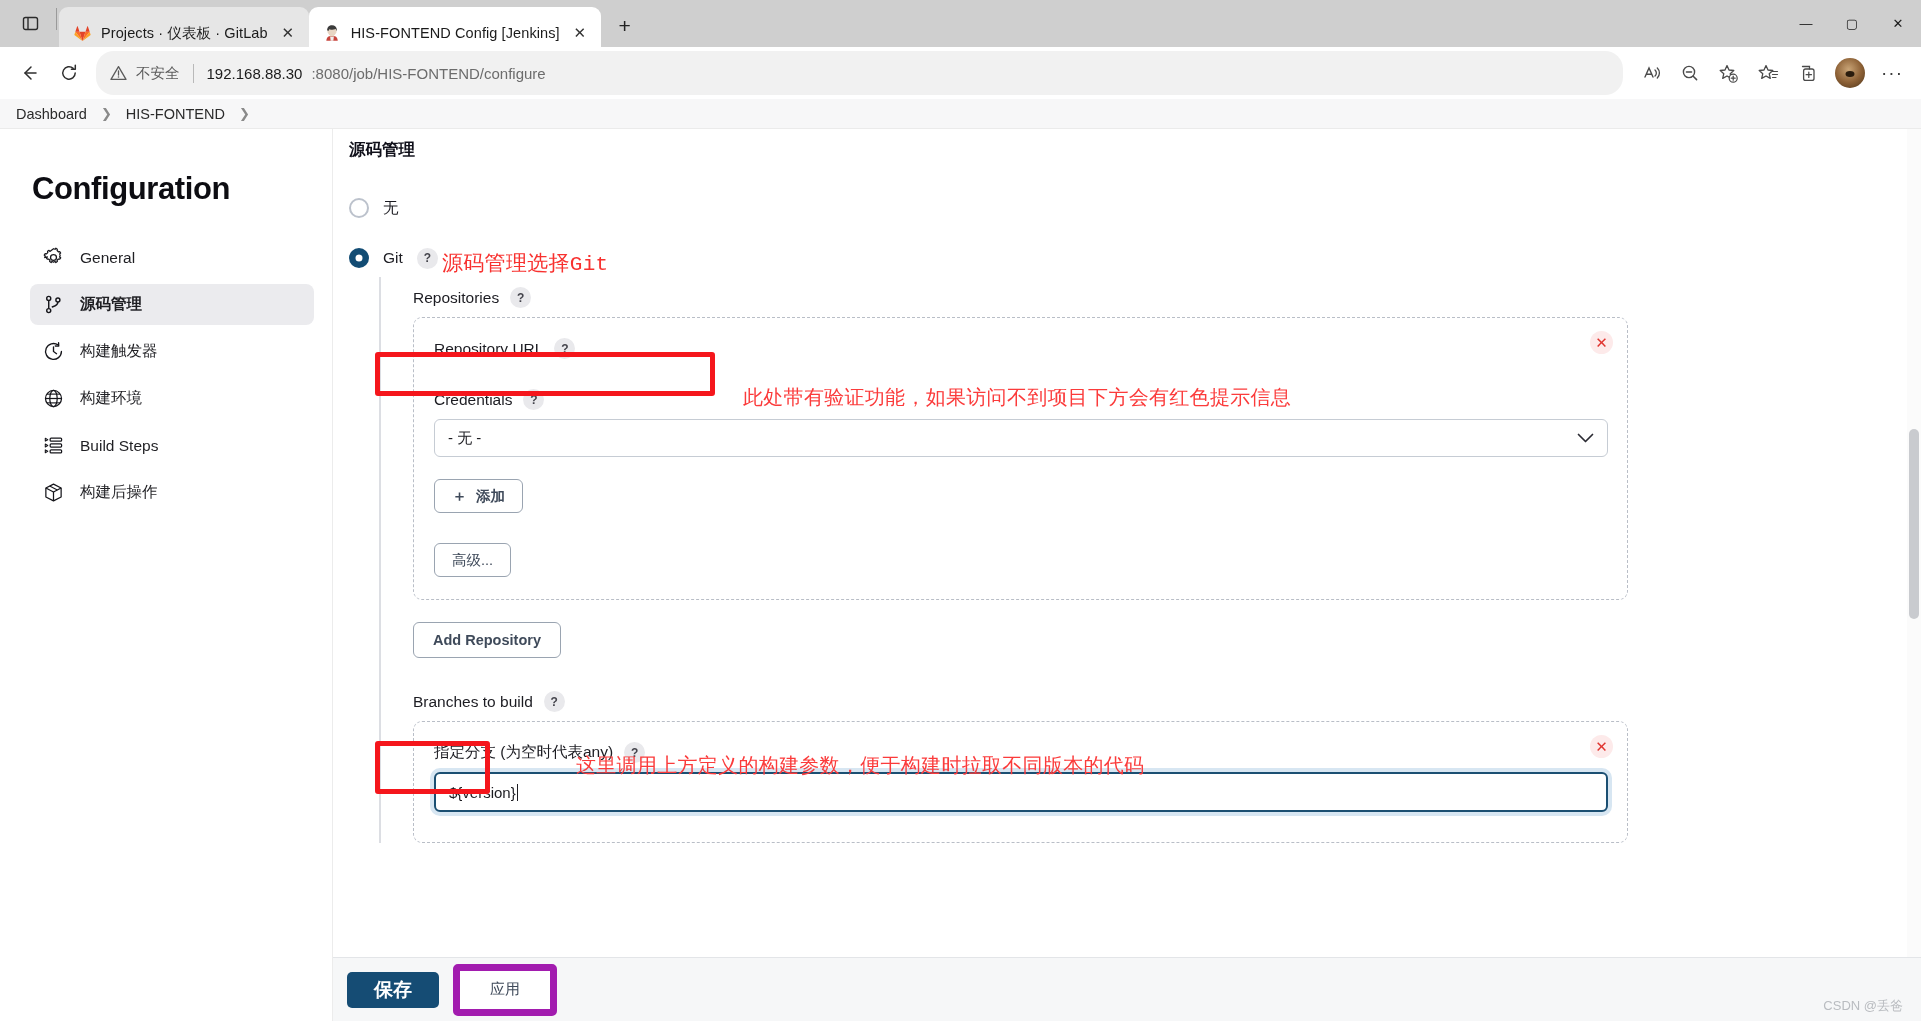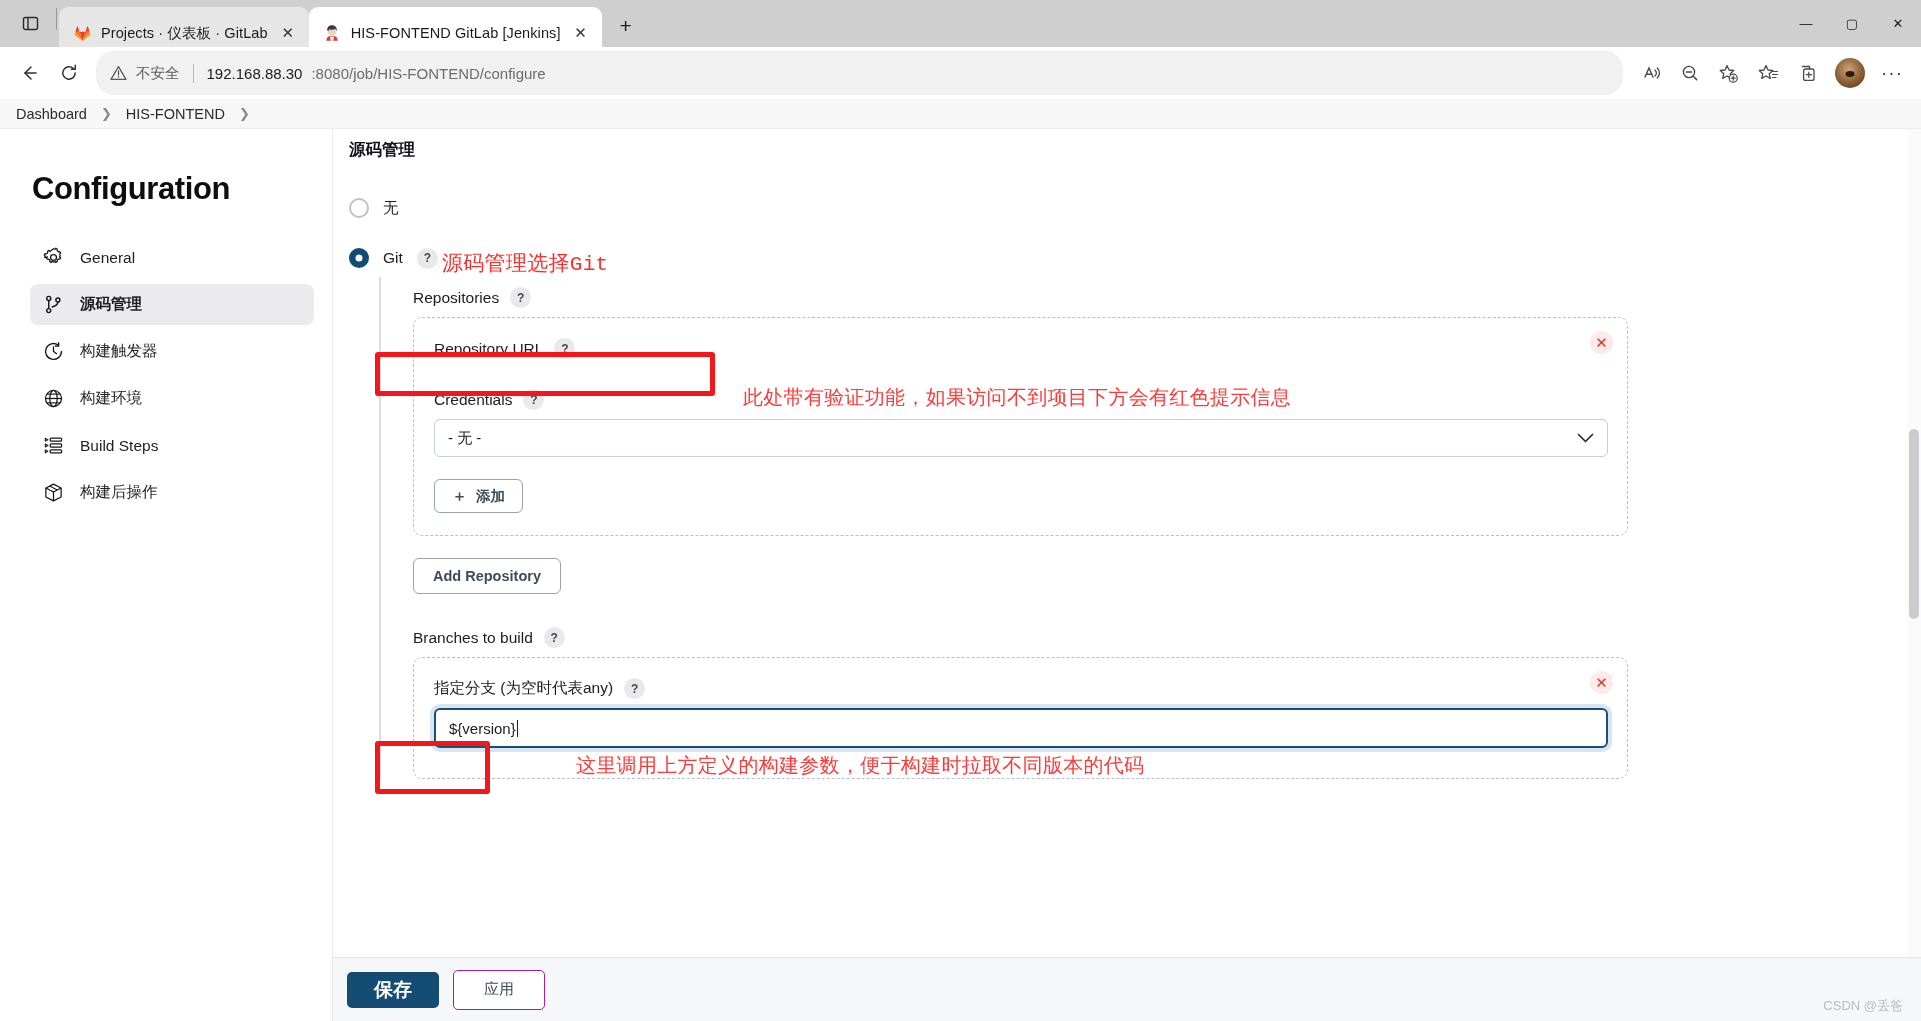--- a/index.html
+++ b/index.html
@@ -209,22 +209,22 @@
     position: absolute; left: 333px; right: 0; bottom: 0; height: 64px;
     background: #f6f7f8; border-top: 1px solid #e3e5e8;
     display: flex; align-items: center; padding-left: 14px; gap: 14px;
   }
   .btn-save {
     height: 36px; padding: 0 27px; border-radius: 5px;
     background: #154c74; color: #fff; font-size: 19px; font-weight: 600;
     display:flex; align-items:center; justify-content:center;
   }
   .btn-apply {
-    height: 40px; padding: 10px 30px; border-radius: 5px;
-    background: #fff; border: 1px solid #a21caf; color: #3f4a5a;
+    height: 52px; padding: 10px 30px; border-radius: 5px;
+    background: #fff; border: 7px solid #a21caf; color: #3f4a5a;
     font-size: 15px; display:flex; align-items:center; justify-content:center;
   }
   .watermark {
     position: absolute; right: 18px; bottom: 6px;
     font-size: 13px; color: #b9bcc0;
   }
   
   .vscroll { position:absolute; right:0; top:0; width: 14px; bottom: 0; background: #fbfbfb; }
   .vscroll .thumb { position:absolute; right:2px; top: 300px; width:10px; height:190px; background:#c9cbcf; border-radius:5px; }
 </style>
@@ -261,21 +261,21 @@
     <div class="tab active">
       <span class="tab-favicon">
         <svg width="18" height="18" viewBox="0 0 24 24">
           <ellipse cx="12" cy="9" rx="6.2" ry="6.8" fill="#e8d6c4"></ellipse>
           <path d="M5.5 8.5C5.5 4 8.3 1.6 12 1.6s6.5 2.2 6.5 6.4c0 .9-.3 1.3-.6.6-.4-1-1-1.9-1-1.9s-1.2.9-4.6.9c-2.4 0-3.9-.7-3.9-.7s-.6 1-.9 2.2c-.2.7-.6.4-.6-.6z" fill="#3b3b3b"></path>
           <path d="M4.4 22.4c.3-3.6 1.6-5.4 3.8-6.2l3.8-1 3.9 1c2.2.8 3.5 2.6 3.8 6.2H4.4z" fill="#c8443c"></path>
           <rect x="9.1" y="13.4" width="5.8" height="3.4" fill="#e8d6c4"></rect>
           <path d="M9.6 17.2h4.8l-.6 5h-3.6l-.6-5z" fill="#f0f0f0"></path>
         </svg>
       </span>
-      <span class="tab-title">HIS-FONTEND GitLab [Jenkins]</span>
+      <span class="tab-title">HIS-FONTEND Config [Jenkins]</span>
       <span class="tab-close">✕</span>
     </div>
 
     <div class="newtab">+</div>
 
     <div class="winctl">
       <div>—</div>
       <div>▢</div>
       <div>✕</div>
     </div>
@@ -487,20 +487,23 @@
                 </span>
               </div>
 
               <div style="margin-top:22px;">
                 <span class="btn">
                   <span style="font-size:15px;">＋</span>
                   <span>添加</span>
                 </span>
               </div>
 
+              <div style="margin-top:30px;">
+                <span class="btn plain">高级...</span>
+              </div>
             </div>
 
             <div style="margin-top:22px;">
               <span class="btn" style="padding:0 19px;height:36px;">Add Repository</span>
             </div>
 
             <div class="field-label" style="margin-top:33px;">
               <span>Branches to build</span>
               <span class="help">?</span>
             </div>

